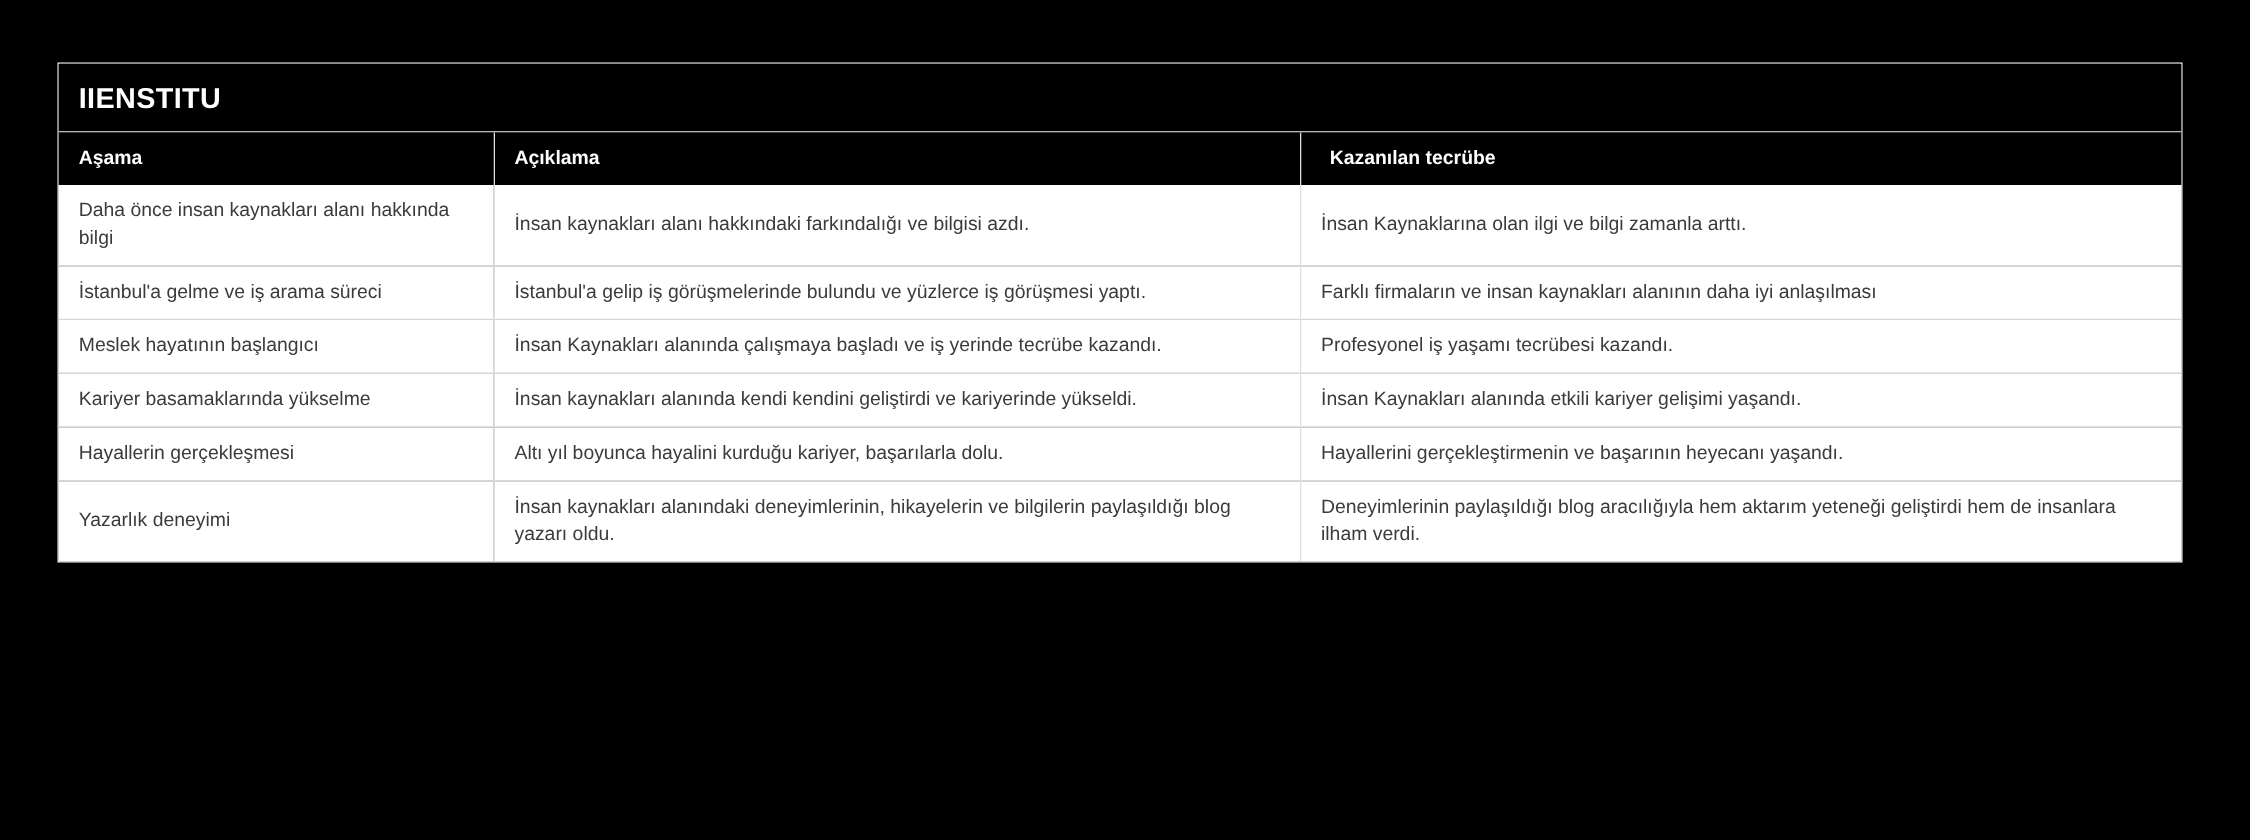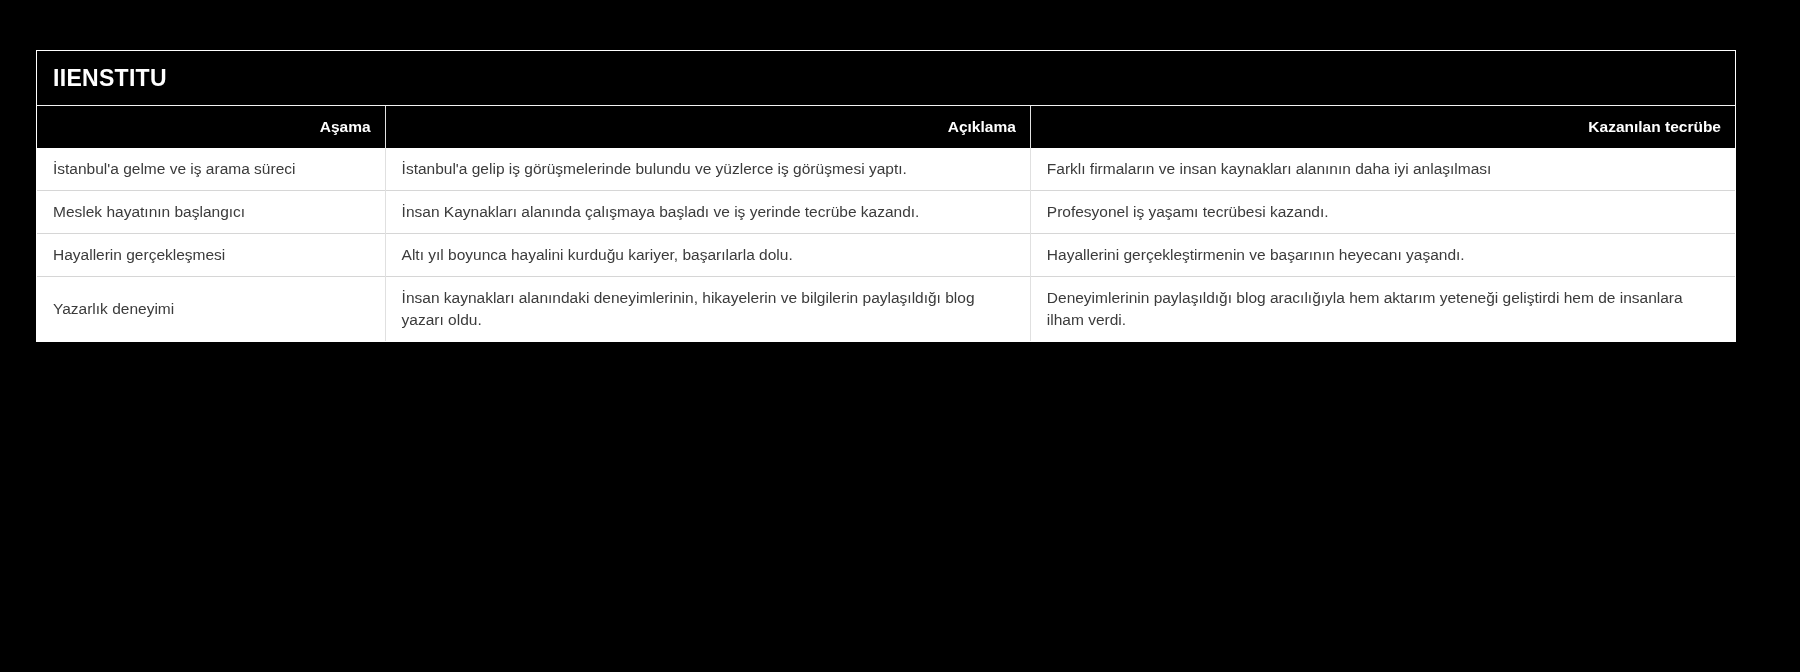--- a/index.html
+++ b/index.html
@@ -9,21 +9,21 @@
   body {
     width: 1800px;
     height: 672px;
     background: #000000;
     position: relative;
     overflow: hidden;
     font-family: "Liberation Sans", "DejaVu Sans", sans-serif;
   }
   .table-card {
     position: absolute;
-    left: 36px;
+    left: 46px;
     top: 50px;
     width: 1700px;
     border: 1px solid #ffffff;
     background: #000000;
     box-sizing: border-box;
   }
   .title-bar {
     background: #000000;
     color: #ffffff;
     font-size: 23px;
@@ -34,21 +34,21 @@
     letter-spacing: 0.3px;
   }
   table.career {
     width: 100%;
     border-collapse: collapse;
     table-layout: fixed;
   }
   table.career thead th {
     background: #000000;
     color: #ffffff;
-    text-align: right;
+    text-align: left;
     font-size: 15.5px;
     font-weight: 700;
     line-height: 20px;
     padding: 11px 14px 11px 16px;
     border-right: 1px solid #e2e2e2;
   }
   table.career thead th:last-child {
     border-right: none;
     padding-left: 23px;
   }
@@ -86,28 +86,38 @@
     </colgroup>
     <thead>
       <tr>
         <th>Aşama</th>
         <th>Açıklama</th>
         <th>Kazanılan tecrübe</th>
       </tr>
     </thead>
     <tbody>
         <tr>
+          <td>Daha önce insan kaynakları alanı hakkında bilgi</td>
+          <td>İnsan kaynakları alanı hakkındaki farkındalığı ve bilgisi azdı.</td>
+          <td>İnsan Kaynaklarına olan ilgi ve bilgi zamanla arttı.</td>
+        </tr>
+        <tr>
           <td>İstanbul'a gelme ve iş arama süreci</td>
           <td>İstanbul'a gelip iş görüşmelerinde bulundu ve yüzlerce iş görüşmesi yaptı.</td>
           <td>Farklı firmaların ve insan kaynakları alanının daha iyi anlaşılması</td>
         </tr>
         <tr>
           <td>Meslek hayatının başlangıcı</td>
           <td>İnsan Kaynakları alanında çalışmaya başladı ve iş yerinde tecrübe kazandı.</td>
           <td>Profesyonel iş yaşamı tecrübesi kazandı.</td>
+        </tr>
+        <tr>
+          <td>Kariyer basamaklarında yükselme</td>
+          <td>İnsan kaynakları alanında kendi kendini geliştirdi ve kariyerinde yükseldi.</td>
+          <td>İnsan Kaynakları alanında etkili kariyer gelişimi yaşandı.</td>
         </tr>
         <tr>
           <td>Hayallerin gerçekleşmesi</td>
           <td>Altı yıl boyunca hayalini kurduğu kariyer, başarılarla dolu.</td>
           <td>Hayallerini gerçekleştirmenin ve başarının heyecanı yaşandı.</td>
         </tr>
         <tr>
           <td>Yazarlık deneyimi</td>
           <td>İnsan kaynakları alanındaki deneyimlerinin, hikayelerin ve bilgilerin paylaşıldığı blog yazarı oldu.</td>
           <td>Deneyimlerinin paylaşıldığı blog aracılığıyla hem aktarım yeteneği geliştirdi hem de insanlara ilham verdi.</td>

